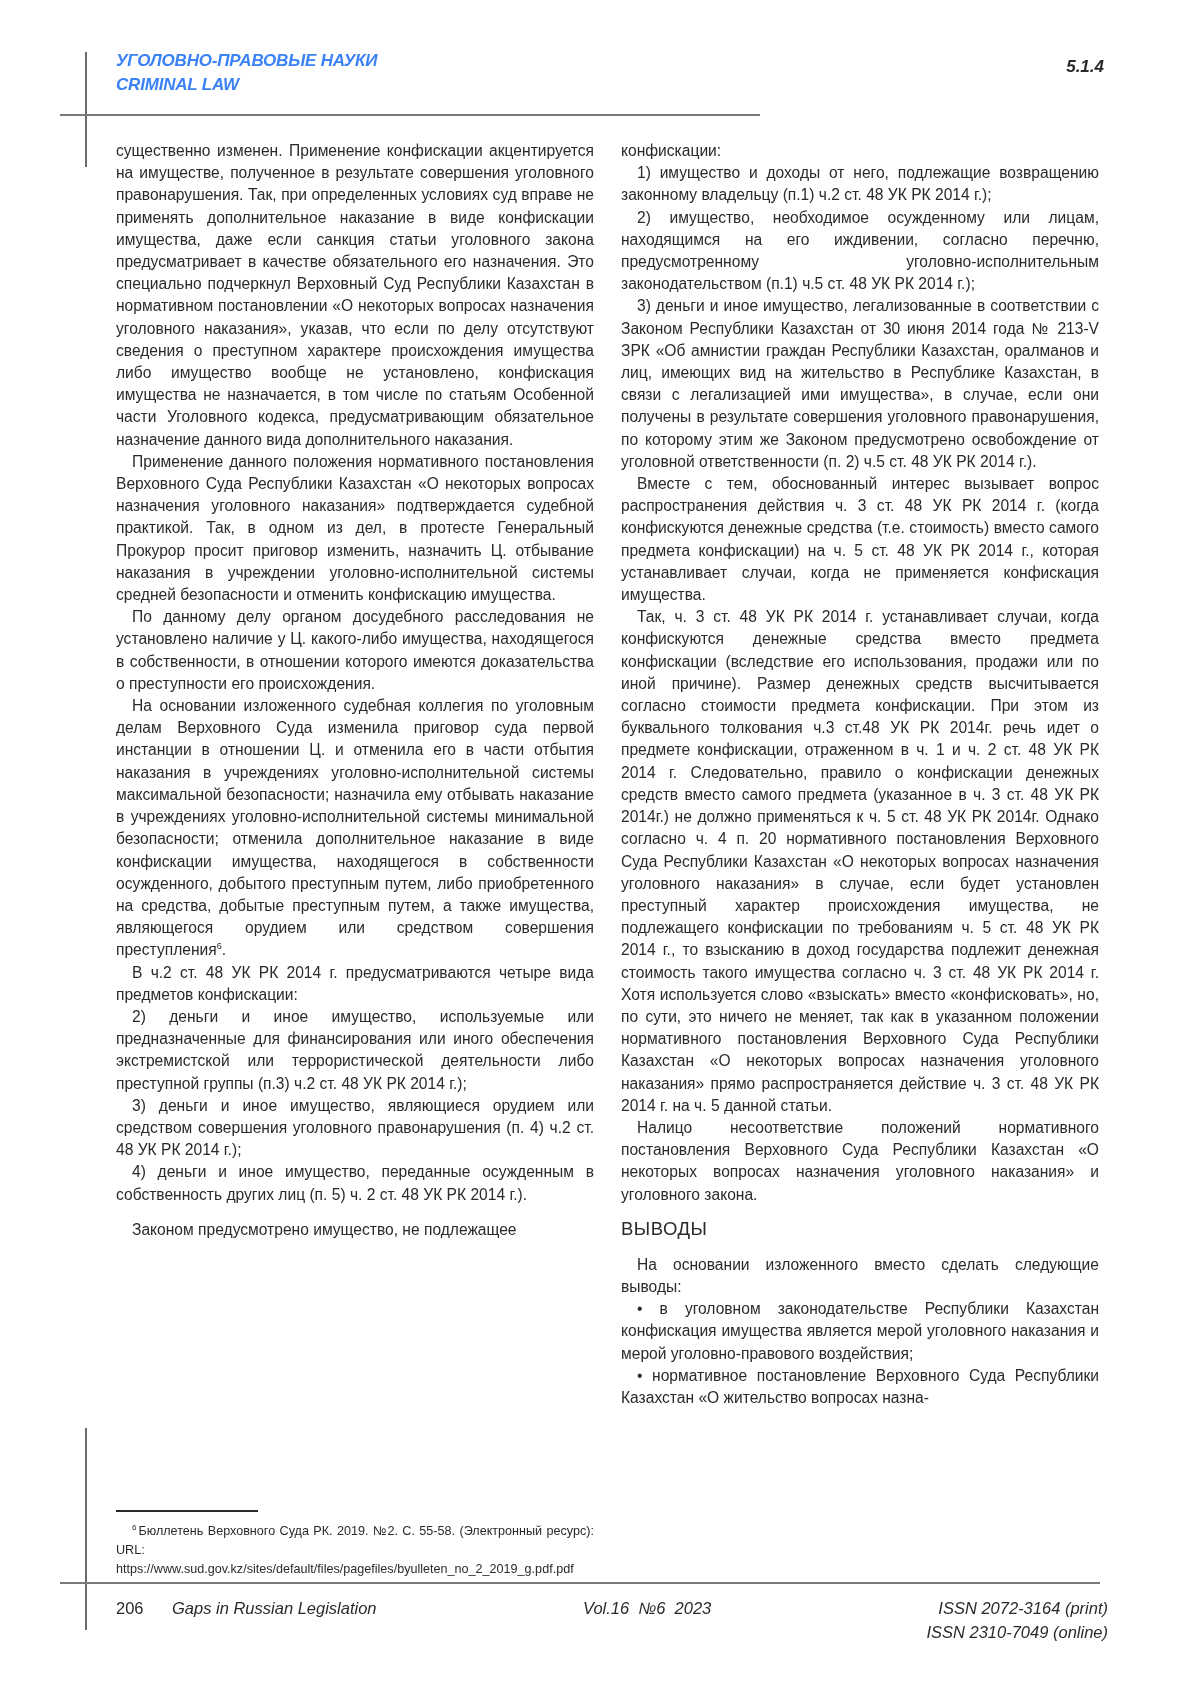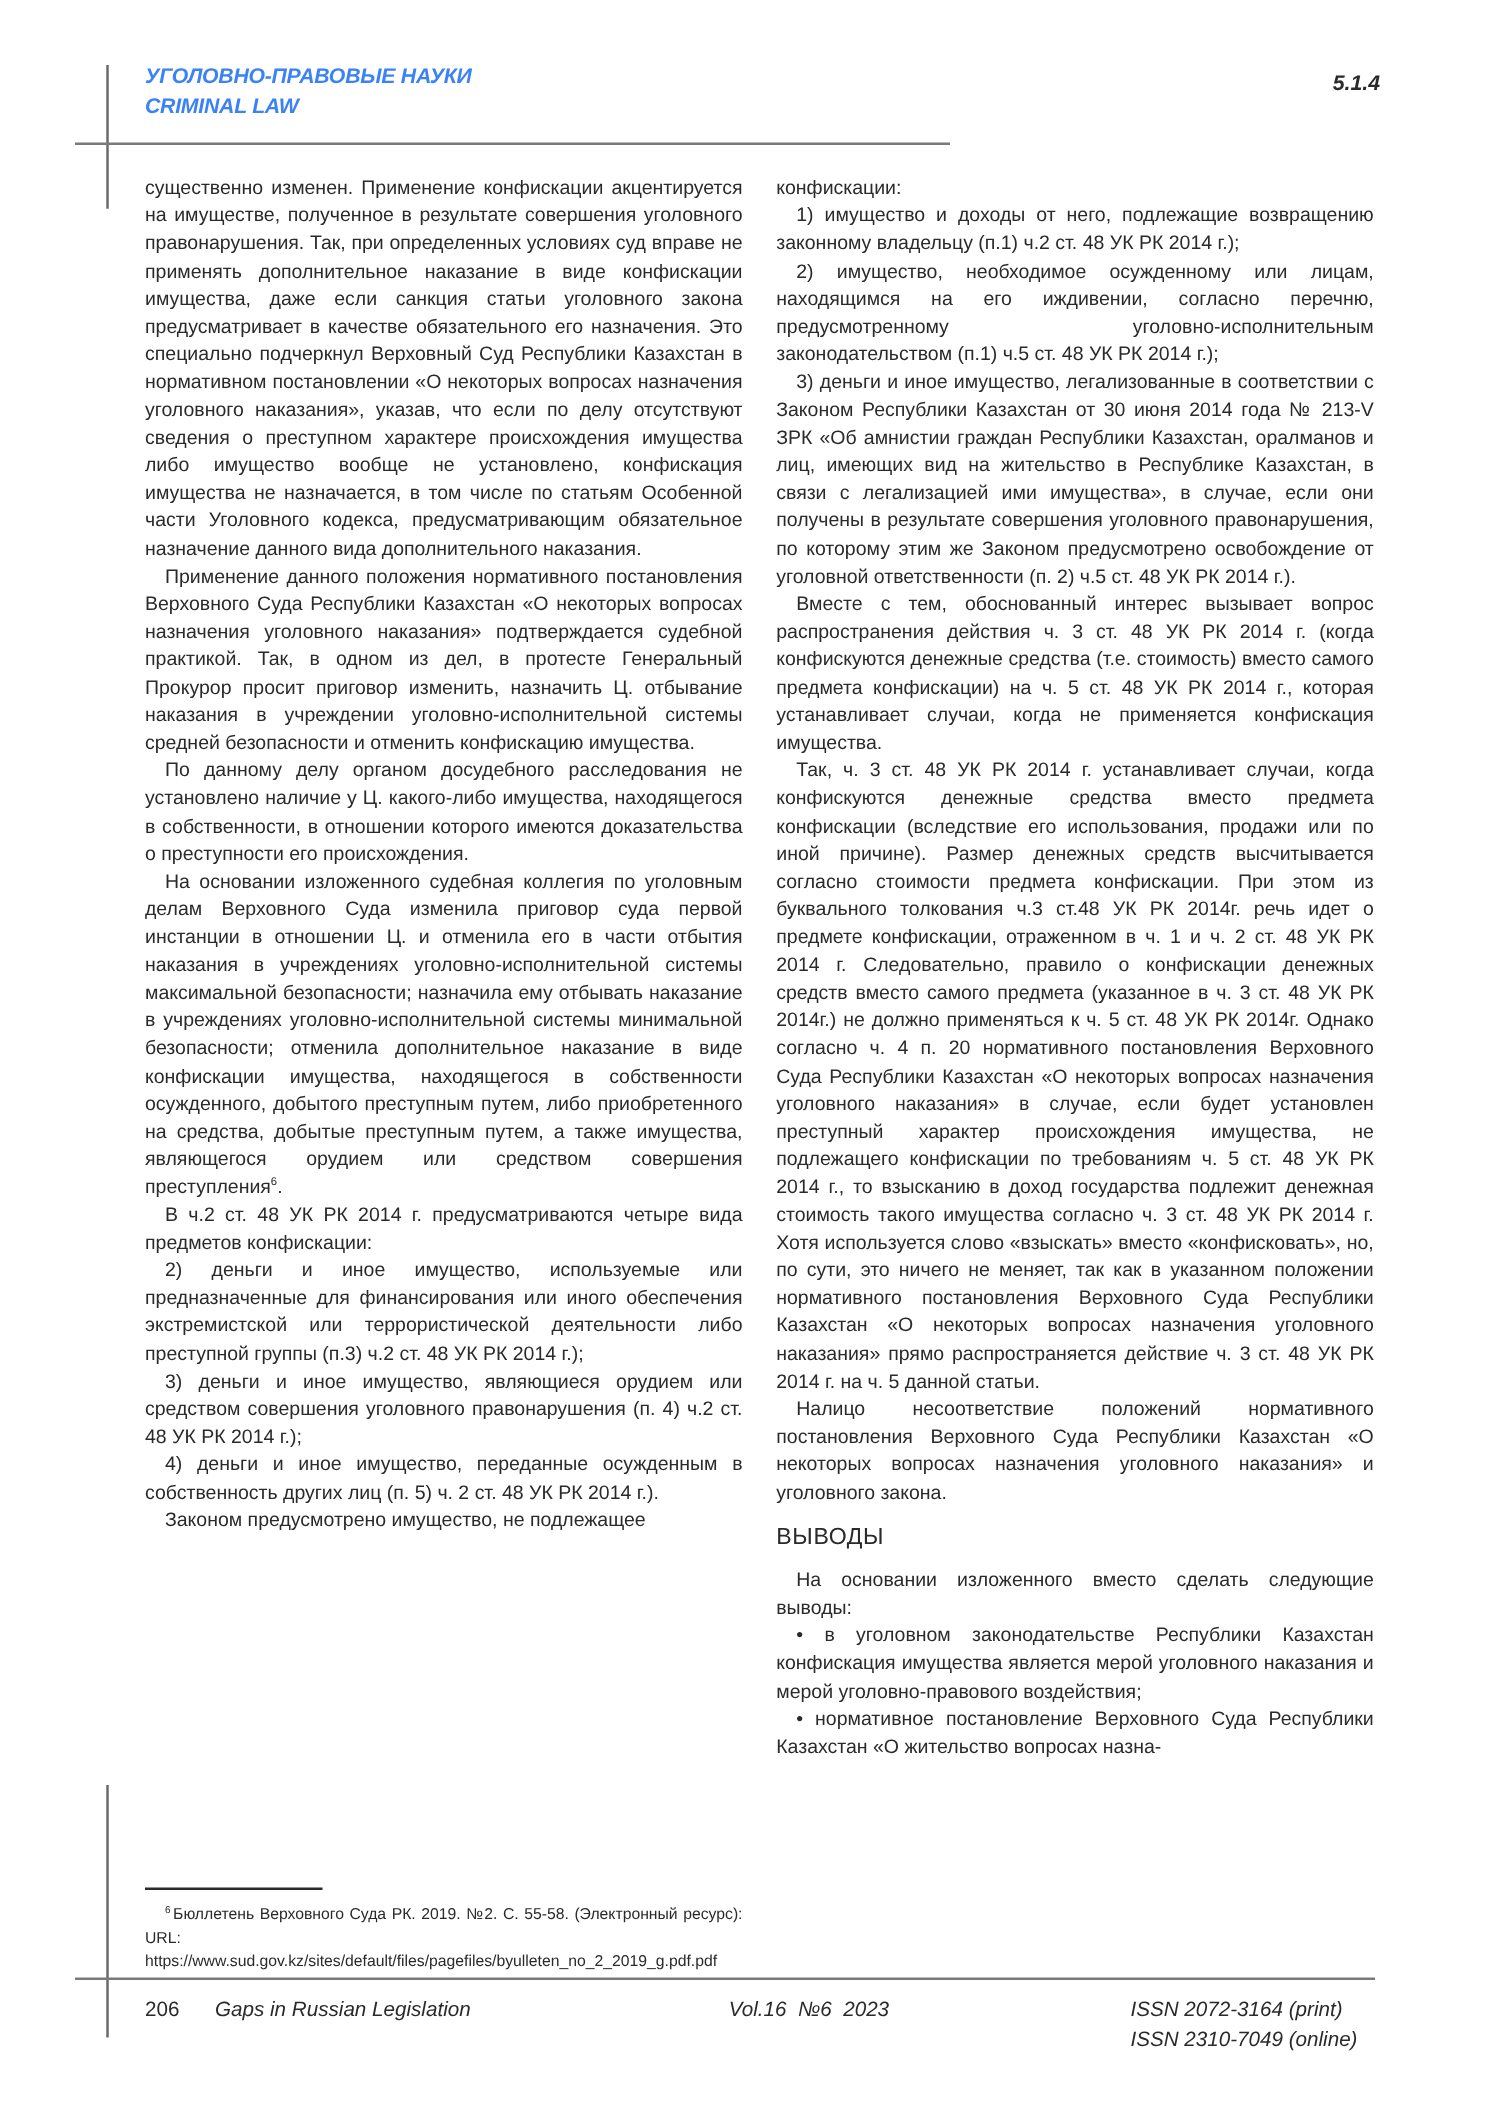--- a/index.html
+++ b/index.html
@@ -18,21 +18,21 @@
   .col p.ind { text-indent: 16px; }
   h2.section { font-weight: normal; font-size: 18.5px; letter-spacing: 0.5px; margin: 10px 0 12px 0; line-height: 26px; }
   .fn-rule { position: absolute; left: 116px; top: 1510px; width: 142px; height: 2px; background: #2a2a2a; }
   .footnote { position: absolute; left: 116px; top: 1518px; width: 478px; font-size: 12.6px; line-height: 19px; text-align: justify; }
   .footnote .num { font-size: 8px; vertical-align: super; margin-left: 16px; margin-right: 2px; }
   sup { font-size: 9px; line-height: 0; }
   .footer { position: absolute; top: 1596px; font-style: italic; font-size: 16.5px; line-height: 24px; }
   .footer.page { left: 116px; font-style: normal; }
   .footer.journal { left: 172px; }
   .footer.vol { left: 583px; }
-  .footer.issn { right: 114px; }
+  .footer.issn { right: 92px; text-align: right; }
 </style>
 </head>
 <body>
 
 <div class="vline" style="top:52px;height:115px;"></div>
 <div class="hline" style="left:60px;top:114px;width:700px;"></div>
 <div class="vline" style="top:1428px;height:202px;"></div>
 <div class="hline" style="left:60px;top:1582px;width:1040px;"></div>
 
 <div class="running-head">
@@ -43,21 +43,21 @@
 
 <div class="col left">
   <p>существенно изменен. Применение конфискации акцентируется на имуществе, полученное в результате совершения уголовного правонарушения. Так, при определенных условиях суд вправе не применять дополнительное наказание в виде конфискации имущества, даже если санкция статьи уголовного закона предусматривает в качестве обязательного его назначения. Это специально подчеркнул Верховный Суд Республики Казахстан в нормативном постановлении «О некоторых вопросах назначения уголовного наказания», указав, что если по делу отсутствуют сведения о преступном характере происхождения имущества либо имущество вообще не установлено, конфискация имущества не назначается, в том числе по статьям Особенной части Уголовного кодекса, предусматривающим обязательное назначение данного вида дополнительного наказания.</p>
   <p class="ind">Применение данного положения нормативного постановления Верховного Суда Республики Казахстан «О некоторых вопросах назначения уголовного наказания» подтверждается судебной практикой. Так, в одном из дел, в протесте Генеральный Прокурор просит приговор изменить, назначить Ц. отбывание наказания в учреждении уголовно-исполнительной системы средней безопасности и отменить конфискацию имущества.</p>
   <p class="ind">По данному делу органом досудебного расследования не установлено наличие у Ц. какого-либо имущества, находящегося в собственности, в отношении которого имеются доказательства о преступности его происхождения.</p>
   <p class="ind"><span>На основании изложенного судебная коллегия по уголовным делам Верховного Суда изменила приговор суда первой инстанции в отношении Ц. и отменила его в части отбытия наказания в учреждениях уголовно-исполнительной системы максимальной безопасности; назначила ему отбывать наказание в учреждениях уголовно-исполнительной системы минимальной безопасности; отменила дополнительное наказание в виде конфискации имущества, находящегося в собственности осужденного, добытого преступным путем, либо приобретенного на средства, добытые преступным путем, а также имущества, являющегося орудием или средством совершения преступления</span><sup>6</sup><span>.</span></p>
   <p class="ind">В ч.2 ст. 48 УК РК 2014 г. предусматриваются четыре вида предметов конфискации:</p>
   <p class="ind">2) деньги и иное имущество, используемые или предназначенные для финансирования или иного обеспечения экстремистской или террористической деятельности либо преступной группы (п.3) ч.2 ст. 48 УК РК 2014 г.);</p>
   <p class="ind">3) деньги и иное имущество, являющиеся орудием или средством совершения уголовного правонарушения (п. 4) ч.2 ст. 48 УК РК 2014 г.);</p>
   <p class="ind">4) деньги и иное имущество, переданные осужденным в собственность других лиц (п. 5) ч. 2 ст. 48 УК РК 2014 г.).</p>
-  <p class="ind" style="text-align:left;">Законом предусмотрено имущество, не подлежащее</p>
+  <p class="ind" style="text-align:left;margin-top:13px;">Законом предусмотрено имущество, не подлежащее</p>
 </div>
 
 <div class="fn-rule"></div>
 <div class="footnote">
   <span class="num">6</span><span style="word-break: break-word;">Бюллетень Верховного Суда РК. 2019. №2. С. 55-58. (Электронный ресурс): URL: https://www.sud.gov.kz/sites/default/files/pagefiles/byulleten_no_2_2019_g.pdf.pdf</span>
 </div>
 
 <div class="col right">
   <p>конфискации:</p>
   <p class="ind">1) имущество и доходы от него, подлежащие возвращению законному владельцу (п.1) ч.2 ст. 48 УК РК 2014 г.);</p>

